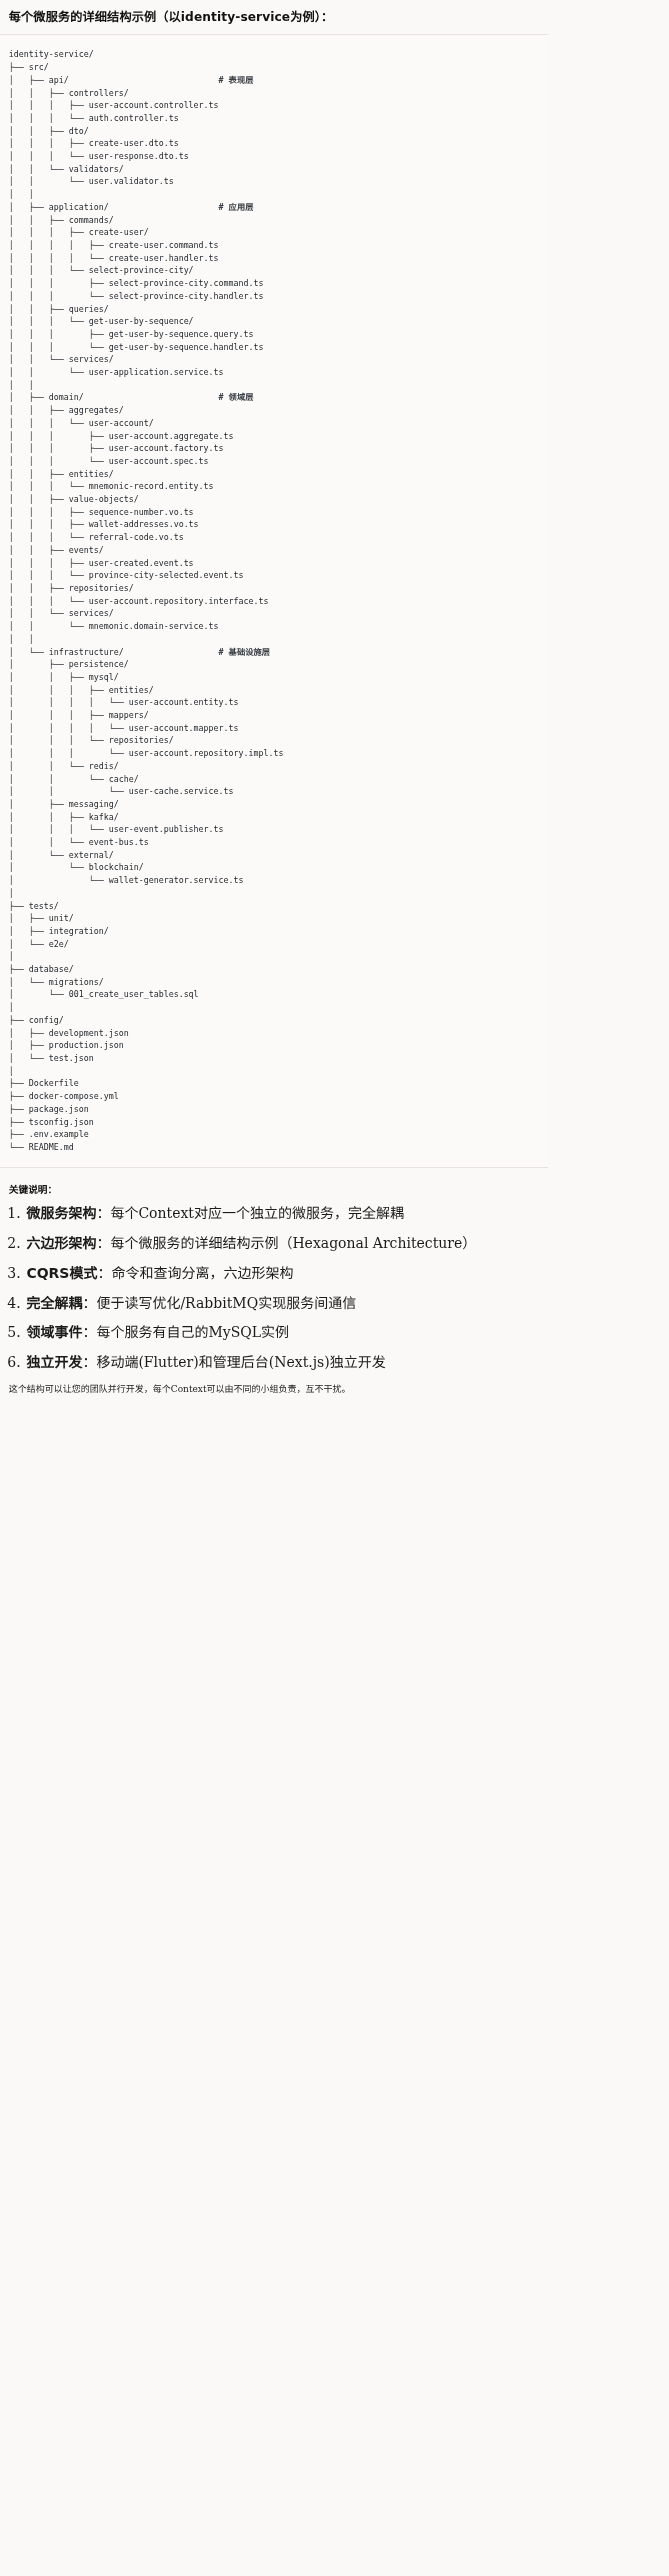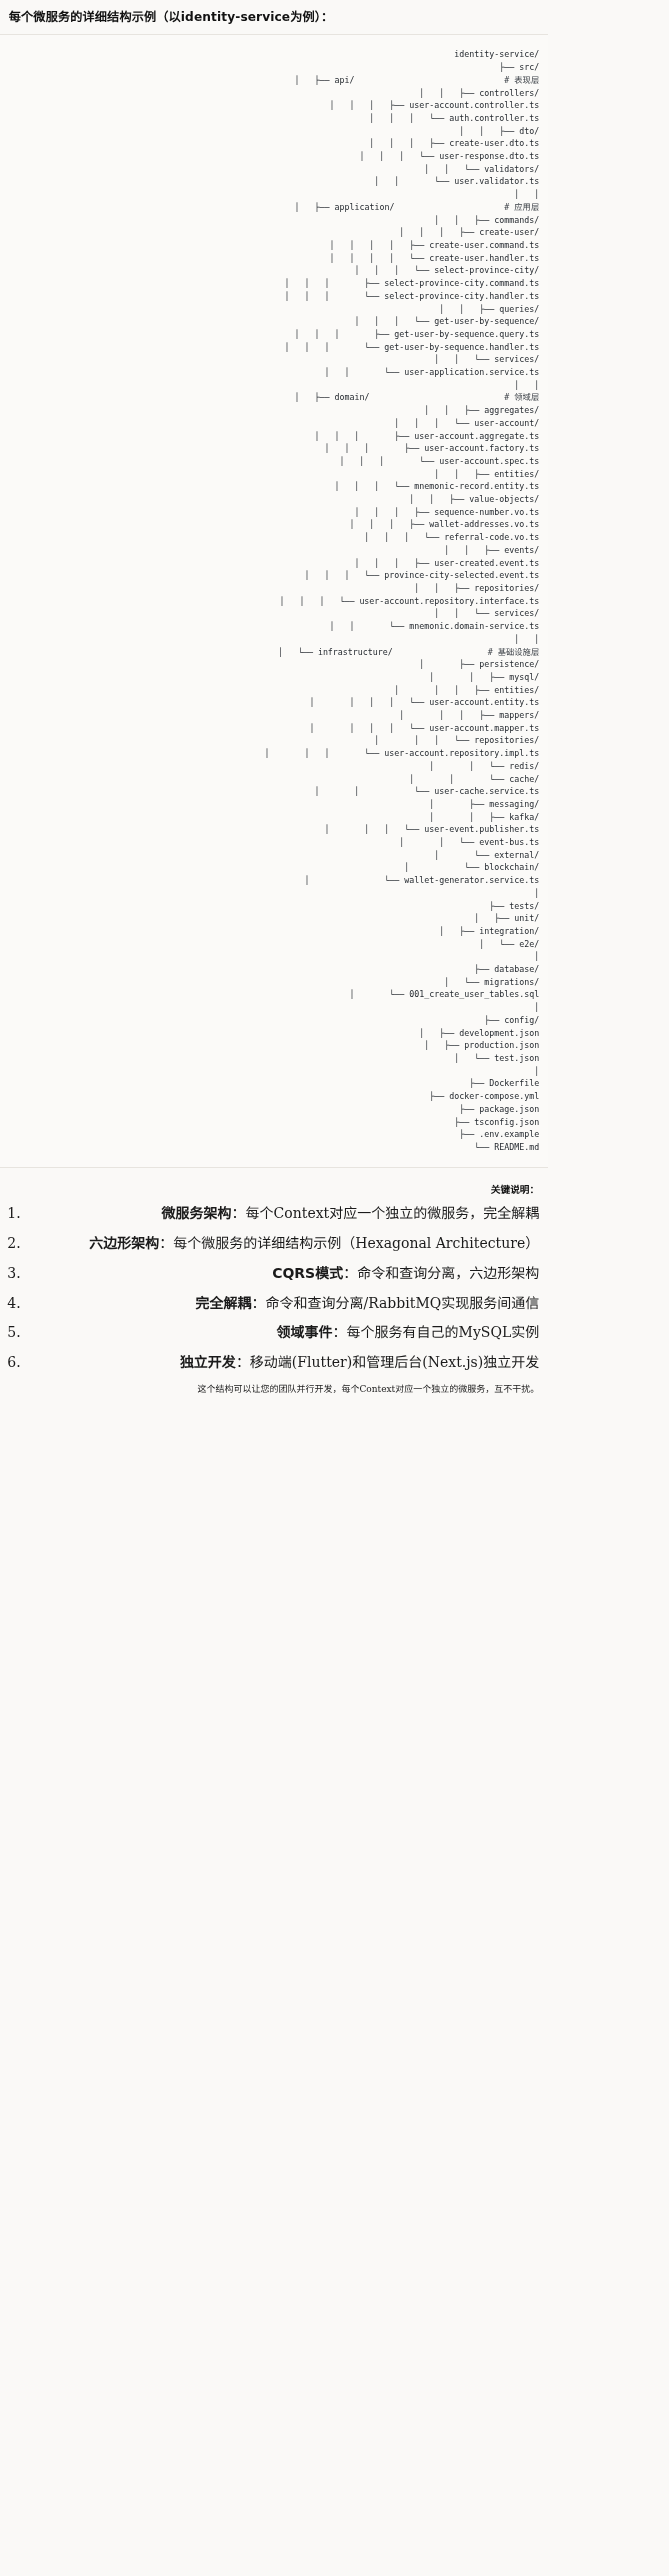--- a/index.html
+++ b/index.html
@@ -48,30 +48,28 @@
   pre.tree {
     margin: 0;
     padding: 0 8.8px;
     font-family: "DejaVu Sans Mono", "Liberation Mono", monospace;
     font-size: 8.3px;
     line-height: 12.7px;
     color: #24292f;
     white-space: pre;
     overflow: hidden;
     letter-spacing: 0px;
-    text-align: right;
   }
   pre.tree .ln { display: block; min-height: 12.7px; }
-  pre.tree .cmt { color: #3a3f45; }
+  pre.tree .cmt { color: #3a3f45; font-weight: bold; }
 
   
   .notes {
     padding: 10px 8.8px 6.3px 8.8px;
     background: #faf9f7;
-    text-align: right;
   }
   .notes h3 {
     font-family: "DejaVu Sans", "Liberation Sans", sans-serif;
     font-size: 9.7px;
     font-weight: 700;
     margin: 3.8px 0 7.5px 0;
     color: #121212;
   }
   ol.note-list {
     margin: 0 0 3.8px 0;
@@ -114,21 +112,21 @@
   </div>
 
   <div class="rule"></div>
 
   <div class="notes">
     <h3>关键说明：</h3>
     <ol class="note-list" id="note-list">
         <li><b>微服务架构</b><span>：每个Context对应一个独立的微服务，完全解耦</span></li>
         <li><b>六边形架构</b><span>：每个微服务的详细结构示例（Hexagonal Architecture）</span></li>
         <li><b>CQRS模式</b><span>：命令和查询分离，六边形架构</span></li>
-        <li><b>完全解耦</b><span>：命令和查询分离/RabbitMQ实现服务间通信</span></li>
+        <li><b>完全解耦</b><span>：便于读写优化/RabbitMQ实现服务间通信</span></li>
         <li><b>领域事件</b><span>：每个服务有自己的MySQL实例</span></li>
         <li><b>独立开发</b><span>：移动端(Flutter)和管理后台(Next.js)独立开发</span></li>
       </ol>
-    <p class="closing">这个结构可以让您的团队并行开发，每个Context对应一个独立的微服务，互不干扰。</p>
+    <p class="closing">这个结构可以让您的团队并行开发，每个Context可以由不同的小组负责，互不干扰。</p>
   </div>
 
 </div>
 
 
 </body></html>

